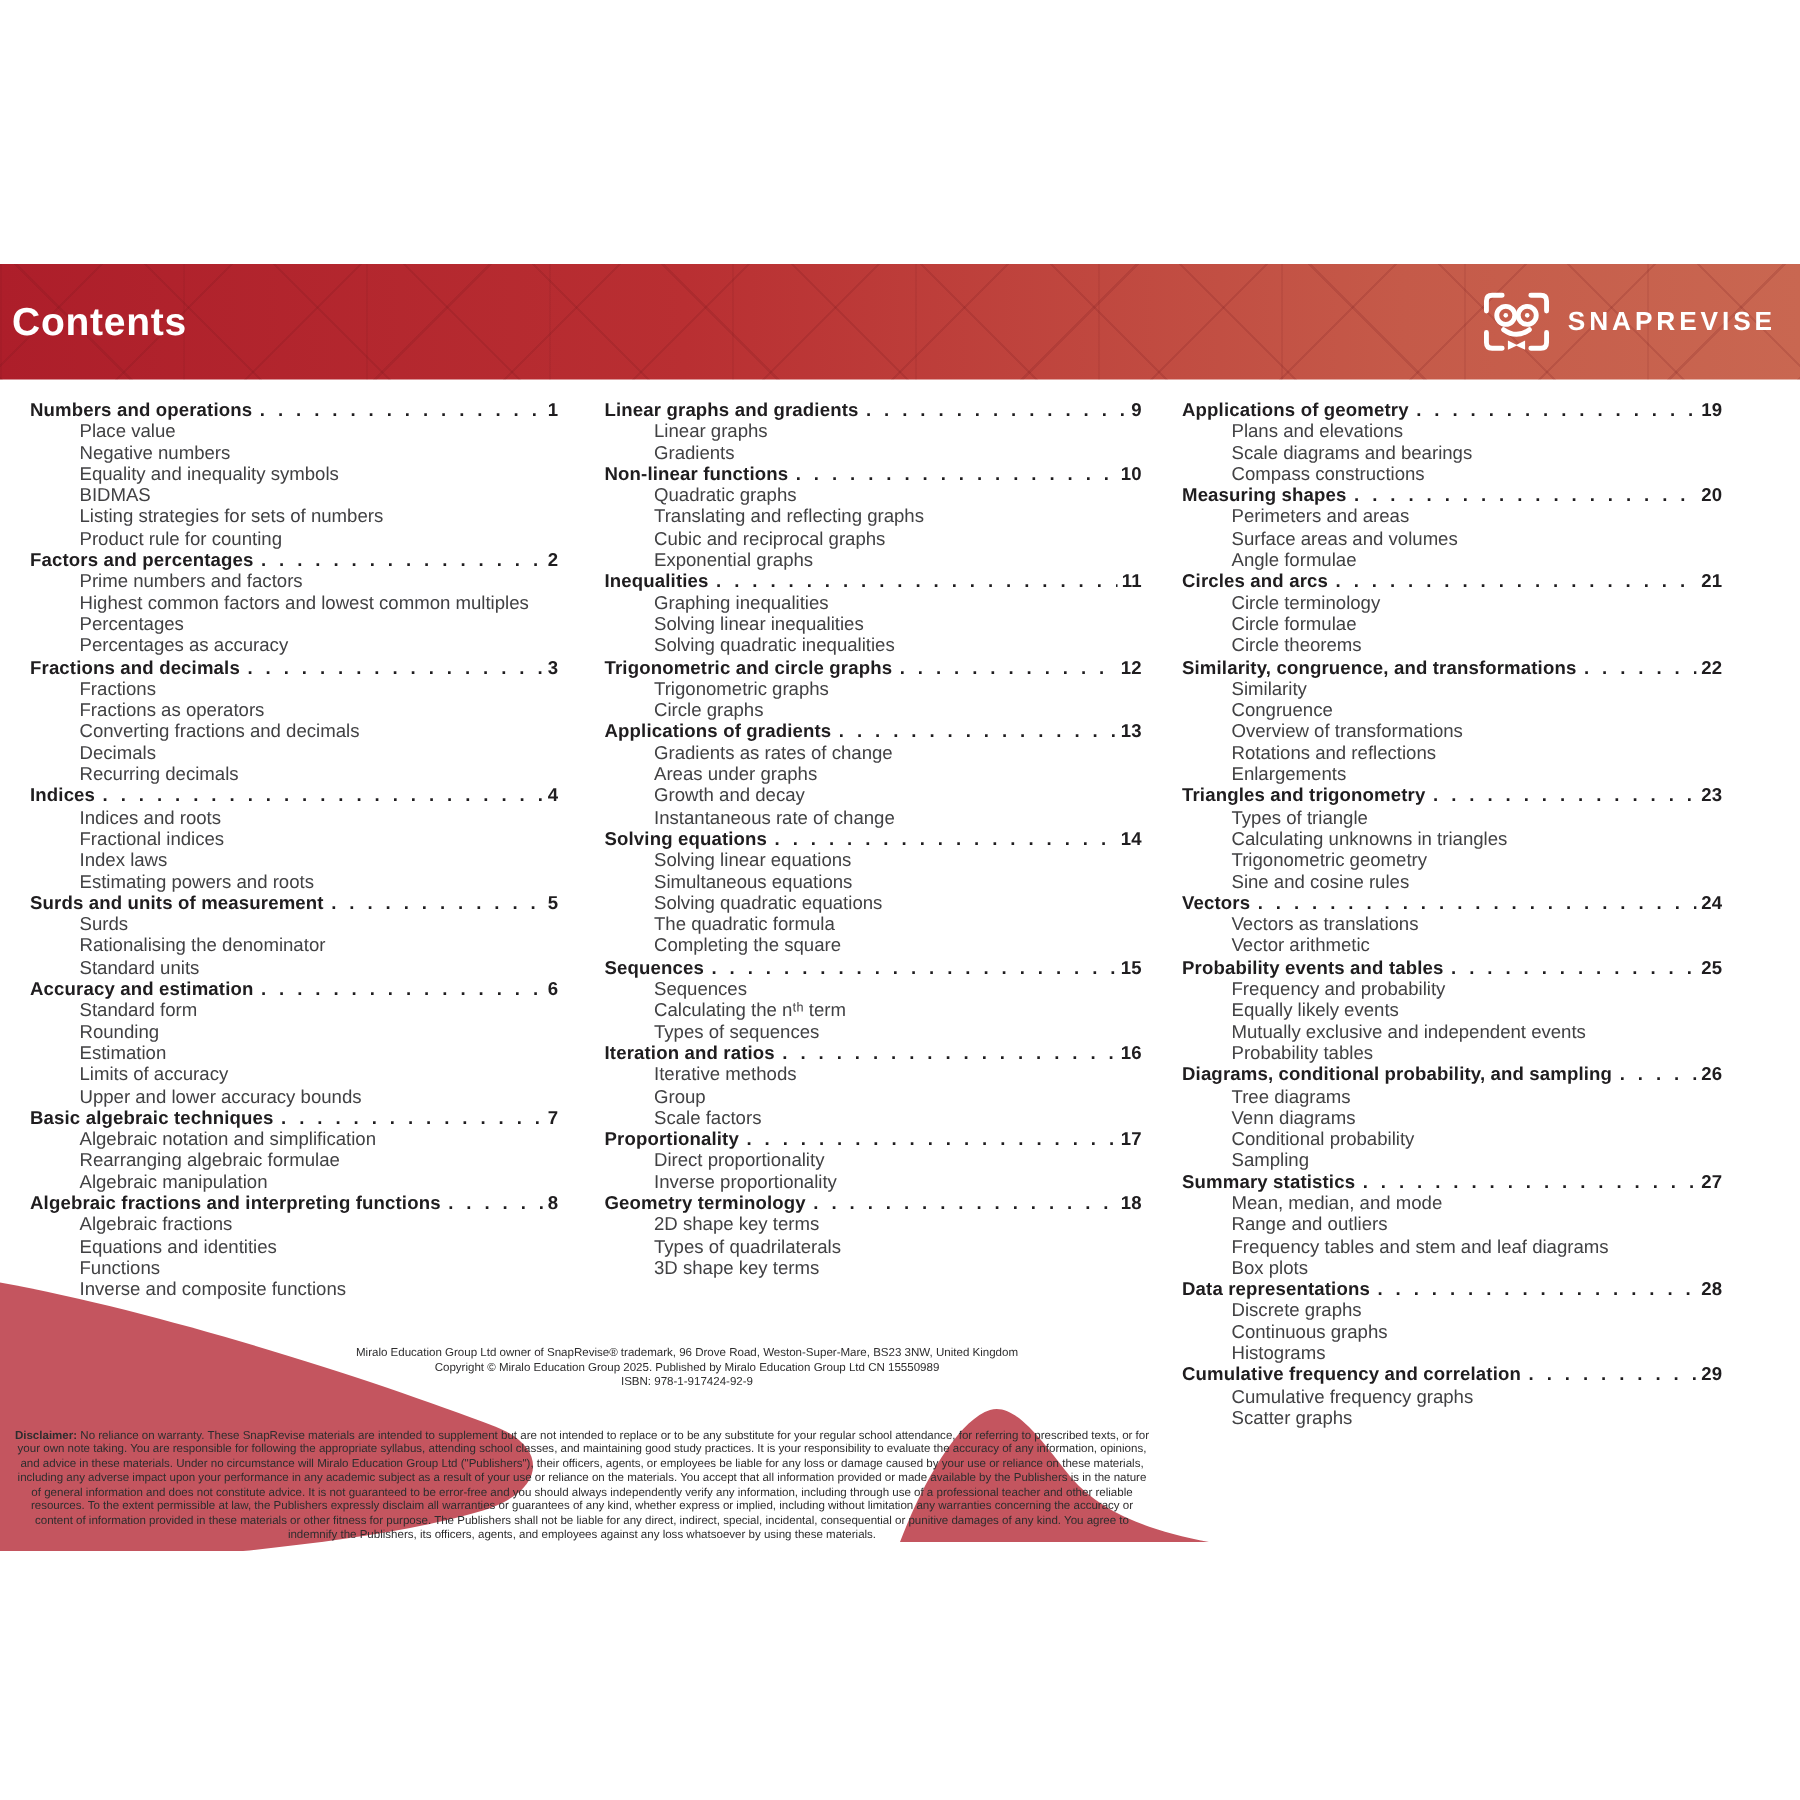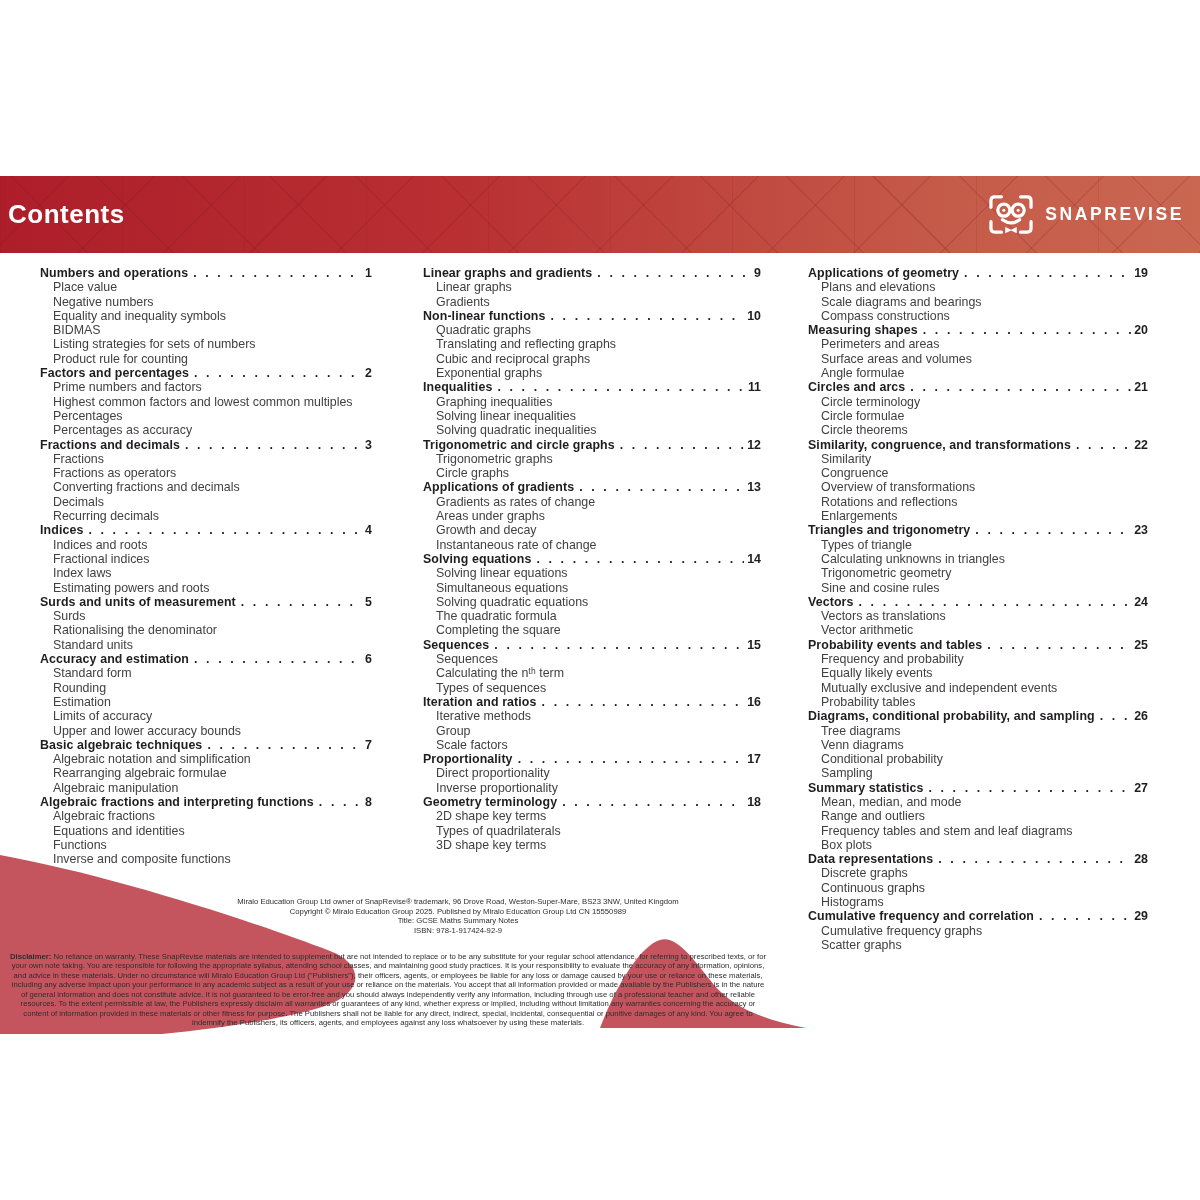--- a/index.html
+++ b/index.html
@@ -26,21 +26,21 @@
   .logo svg{display:block;margin-right:11px;}
   .logo-text{color:#ffffff;font-size:17.5px;font-weight:700;letter-spacing:2.6px;}
   
   .toc-col{
     position:absolute;top:266px;
     font-size:12.4px;line-height:14.3px;color:#414143;
   }
   #toc-col-1{left:20px;width:352px;}
   #toc-col-2{left:403px;width:358px;}
   #toc-col-3{left:788px;width:360px;}
-  .toc-row{display:flex;align-items:flex-start;margin-left:20px;}
+  .toc-row{display:flex;align-items:flex-start;}
   .toc-title{flex:0 1 auto;font-weight:700;color:#1f1d1f;white-space:nowrap;letter-spacing:0.1px;}
   .leader{
     flex:1 1 auto;min-width:10px;overflow:hidden;white-space:nowrap;
     font-weight:700;color:#1f1d1f;letter-spacing:2.6px;margin:0 3px 0 5px;
   }
   .toc-page{flex:0 0 auto;font-weight:700;color:#1f1d1f;}
   .toc-item{padding-left:33px;}
   
   .shape{position:absolute;z-index:0;}
   
@@ -391,19 +391,18 @@
         <span class="toc-page">29</span>
       </div>
       <div class="toc-item">Cumulative frequency graphs</div>
       <div class="toc-item">Scatter graphs</div>
     </div>
   </div>
 
 <div class="fineprint" id="imprint">
     <div>Miralo Education Group Ltd owner of SnapRevise® trademark, 96 Drove Road, Weston-Super-Mare, BS23 3NW, United Kingdom</div>
     <div>Copyright © Miralo Education Group 2025. Published by Miralo Education Group Ltd CN 15550989</div>
-    <div>Title: GCSE Maths Summary Notes</div>
     <div>ISBN: 978-1-917424-92-9</div>
   </div>
 
 <div class="fineprint" id="disclaimer">
   <span class="bold">Disclaimer:</span><span> No reliance on warranty. These SnapRevise materials are intended to supplement but are not intended to replace or to be any substitute for your regular school attendance, for referring to prescribed texts, or for your own note taking. You are responsible for following the appropriate syllabus, attending school classes, and maintaining good study practices. It is your responsibility to evaluate the accuracy of any information, opinions, and advice in these materials. Under no circumstance will Miralo Education Group Ltd ("Publishers"), their officers, agents, or employees be liable for any loss or damage caused by your use or reliance on these materials, including any adverse impact upon your performance in any academic subject as a result of your use or reliance on the materials. You accept that all information provided or made available by the Publishers is in the nature of general information and does not constitute advice. It is not guaranteed to be error-free and you should always independently verify any information, including through use of a professional teacher and other reliable resources. To the extent permissible at law, the Publishers expressly disclaim all warranties or guarantees of any kind, whether express or implied, including without limitation any warranties concerning the accuracy or content of information provided in these materials or other fitness for purpose. The Publishers shall not be liable for any direct, indirect, special, incidental, consequential or punitive damages of any kind. You agree to indemnify the Publishers, its officers, agents, and employees against any loss whatsoever by using these materials.</span>
 </div>
 
 </body></html>

